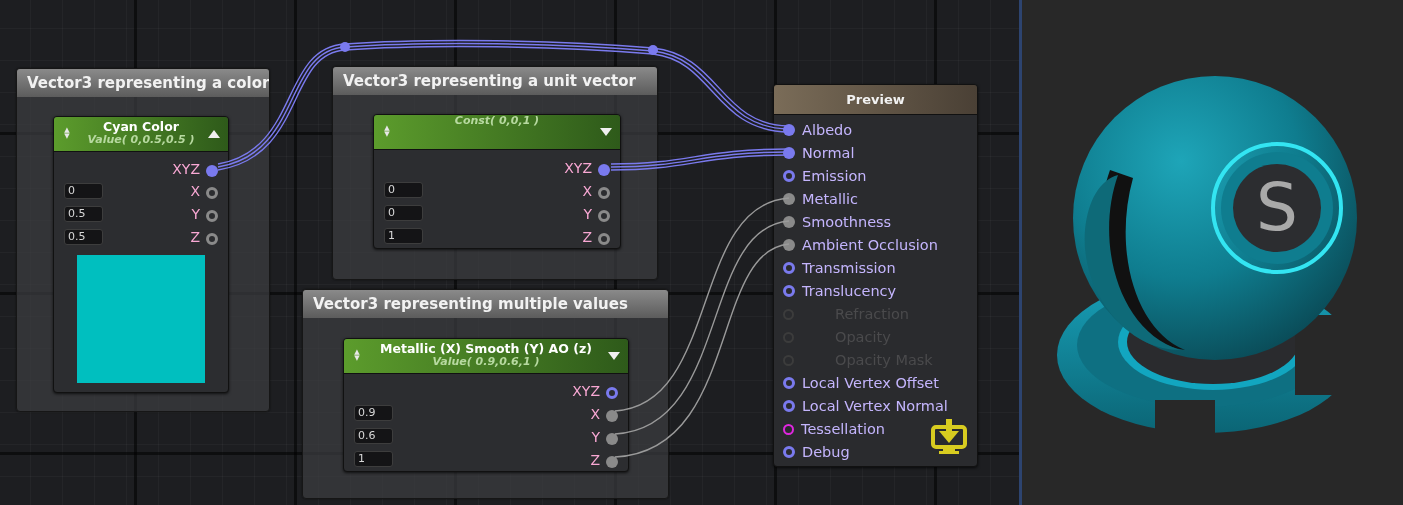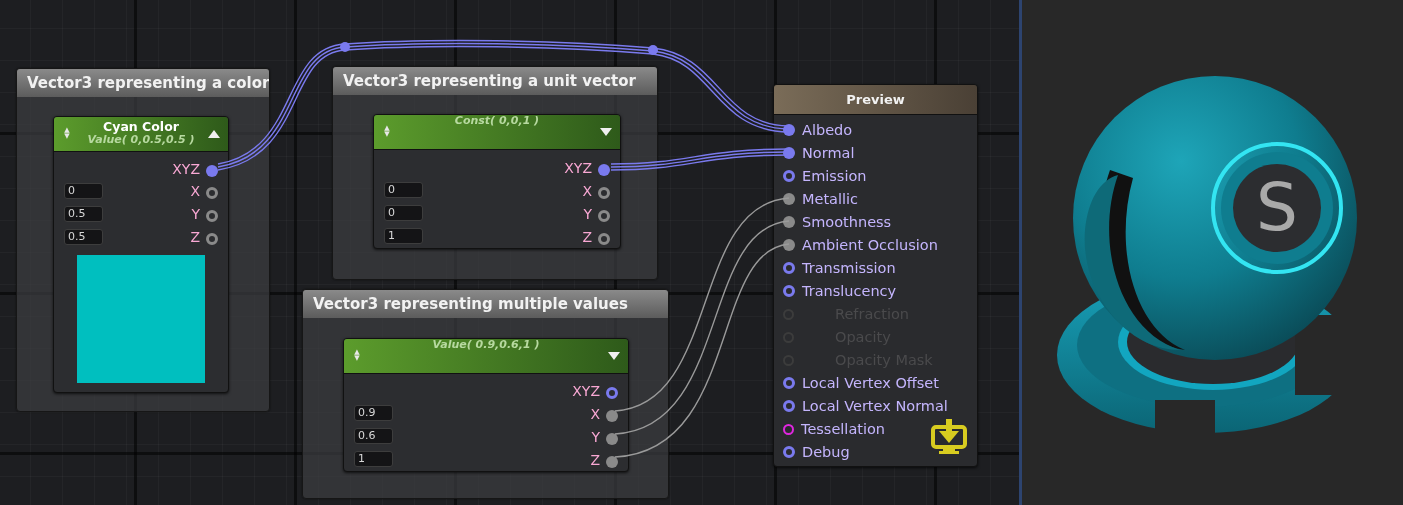--- a/index.html
+++ b/index.html
@@ -111,20 +111,21 @@
     <div class="field" style="top:113px;">1</div>
     <div class="row" style="top:112px;">
       <span>Z</span>
       <span class="port ring-gray"></span>
     </div>
   </div>
 
   <div class="node" style="left:343px;top:338px;width:284px;height:132px;">
     <div class="nhead">
       <span class="updown">▲<br>▼</span>
+      <span class="ntitle">Metallic (X) Smooth (Y) AO (z)</span>
       <span class="nsub">Value( 0.9,0.6,1 )</span>
       <span class="tri down"></span>
     </div>
     <div class="row" style="top:42px;">
       <span>XYZ</span>
       <span class="port ring-blue"></span>
     </div>
     <div class="field" style="top:66px;">0.9</div>
     <div class="row" style="top:65px;">
       <span>X</span>

